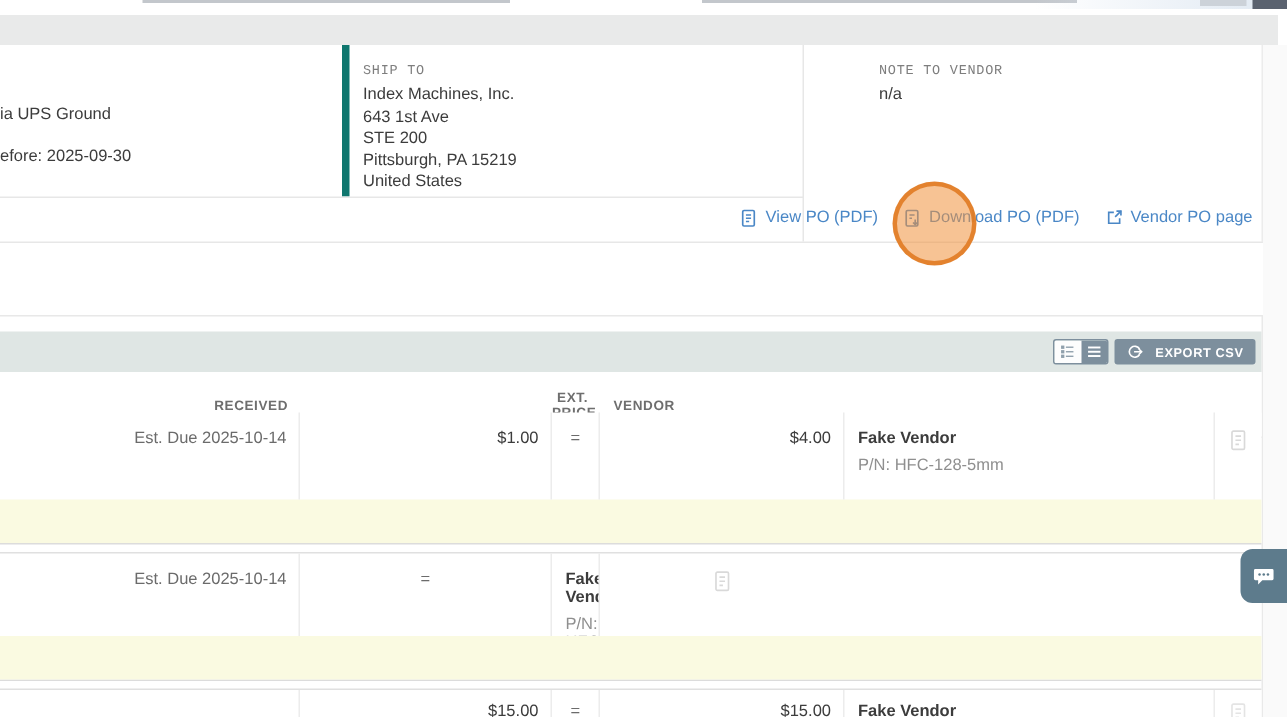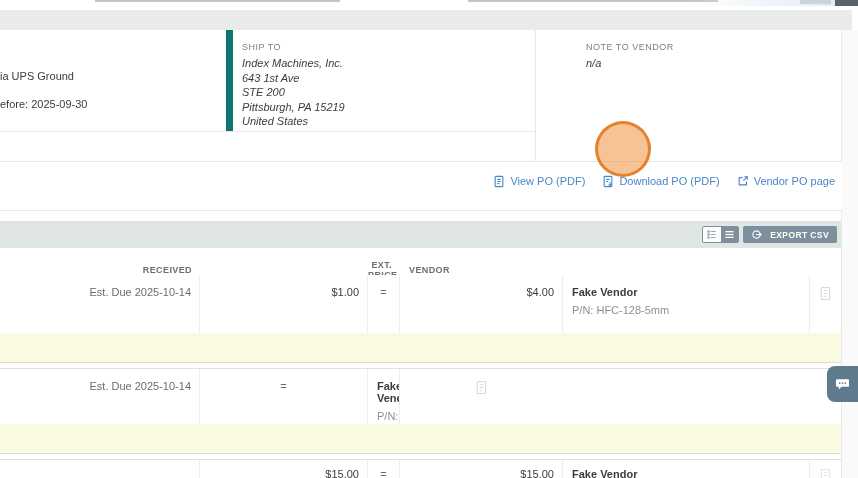--- a/index.html
+++ b/index.html
@@ -11,27 +11,27 @@
   .abs{position:absolute;}
   
   .frag-line{height:2px;background:#c3c7cc;top:0;}
   .frag-blue{top:0;height:6px;background:linear-gradient(90deg,rgba(223,232,242,0),#dfe8f2);}
   .frag-gray{top:0;height:4px;background:#ccd2d9;}
   .frag-dark{top:0;height:6px;background:#5a626f;}
   .gray-band{top:10px;left:0;width:852px;height:20px;background:#e9eaea;}
 
   
   .po-card{top:30px;left:0;width:842px;height:132px;border-right:1px solid #ececec;border-bottom:1px solid #e7e7e7;box-sizing:border-box;background:#fff;}
-  .po-left{left:0;top:0;width:233px;height:101px;border-right:7px solid #0f766e;box-sizing:border-box;}
+  .po-left{left:0;top:0;width:233px;height:101px;border-right:5px solid #0f766e;box-sizing:border-box;}
   .po-left-line{font-size:11px;color:#3c3c3c;white-space:nowrap;}
   .mid-bottom{left:0;top:101px;width:536px;height:1px;background:#e7e7e7;}
   .vline{left:535px;top:0;width:1px;height:131px;background:#e7e7e7;}
-  .sec-label{font-size:9px;letter-spacing:.5px;color:#7e7e7e;font-weight:400;}
-  .addr{font-size:11px;color:#3c3c3c;line-height:14.5px;font-style:italic;}
-  .links{right:6px;top:103px;display:flex;gap:17px;align-items:center;height:24px;margin-top:36px;}
+  .sec-label{font-size:9px;letter-spacing:.5px;color:#7e7e7e;font-weight:400;font-family:Liberation Mono, monospace;}
+  .addr{font-size:11px;color:#3c3c3c;line-height:14.5px;}
+  .links{right:6px;top:103px;display:flex;gap:17px;align-items:center;height:24px;}
   .link{display:flex;align-items:center;gap:5px;font-size:11px;color:#4a87c6;text-decoration:none;cursor:pointer;white-space:nowrap;}
   .link.u span.lbl{}
   .lic{display:flex;align-items:center;}
 
   
   .hl-circle{left:595px;top:121px;width:56px;height:56px;border-radius:50%;
     background:rgba(240,146,60,0.55);border:3px solid rgba(224,121,32,0.88);box-sizing:border-box;z-index:20;}
 
   
   .items{top:210px;left:0;width:842px;height:268px;border-top:1px solid #e8e8e8;border-right:1px solid #e9e9e9;box-sizing:border-box;}

